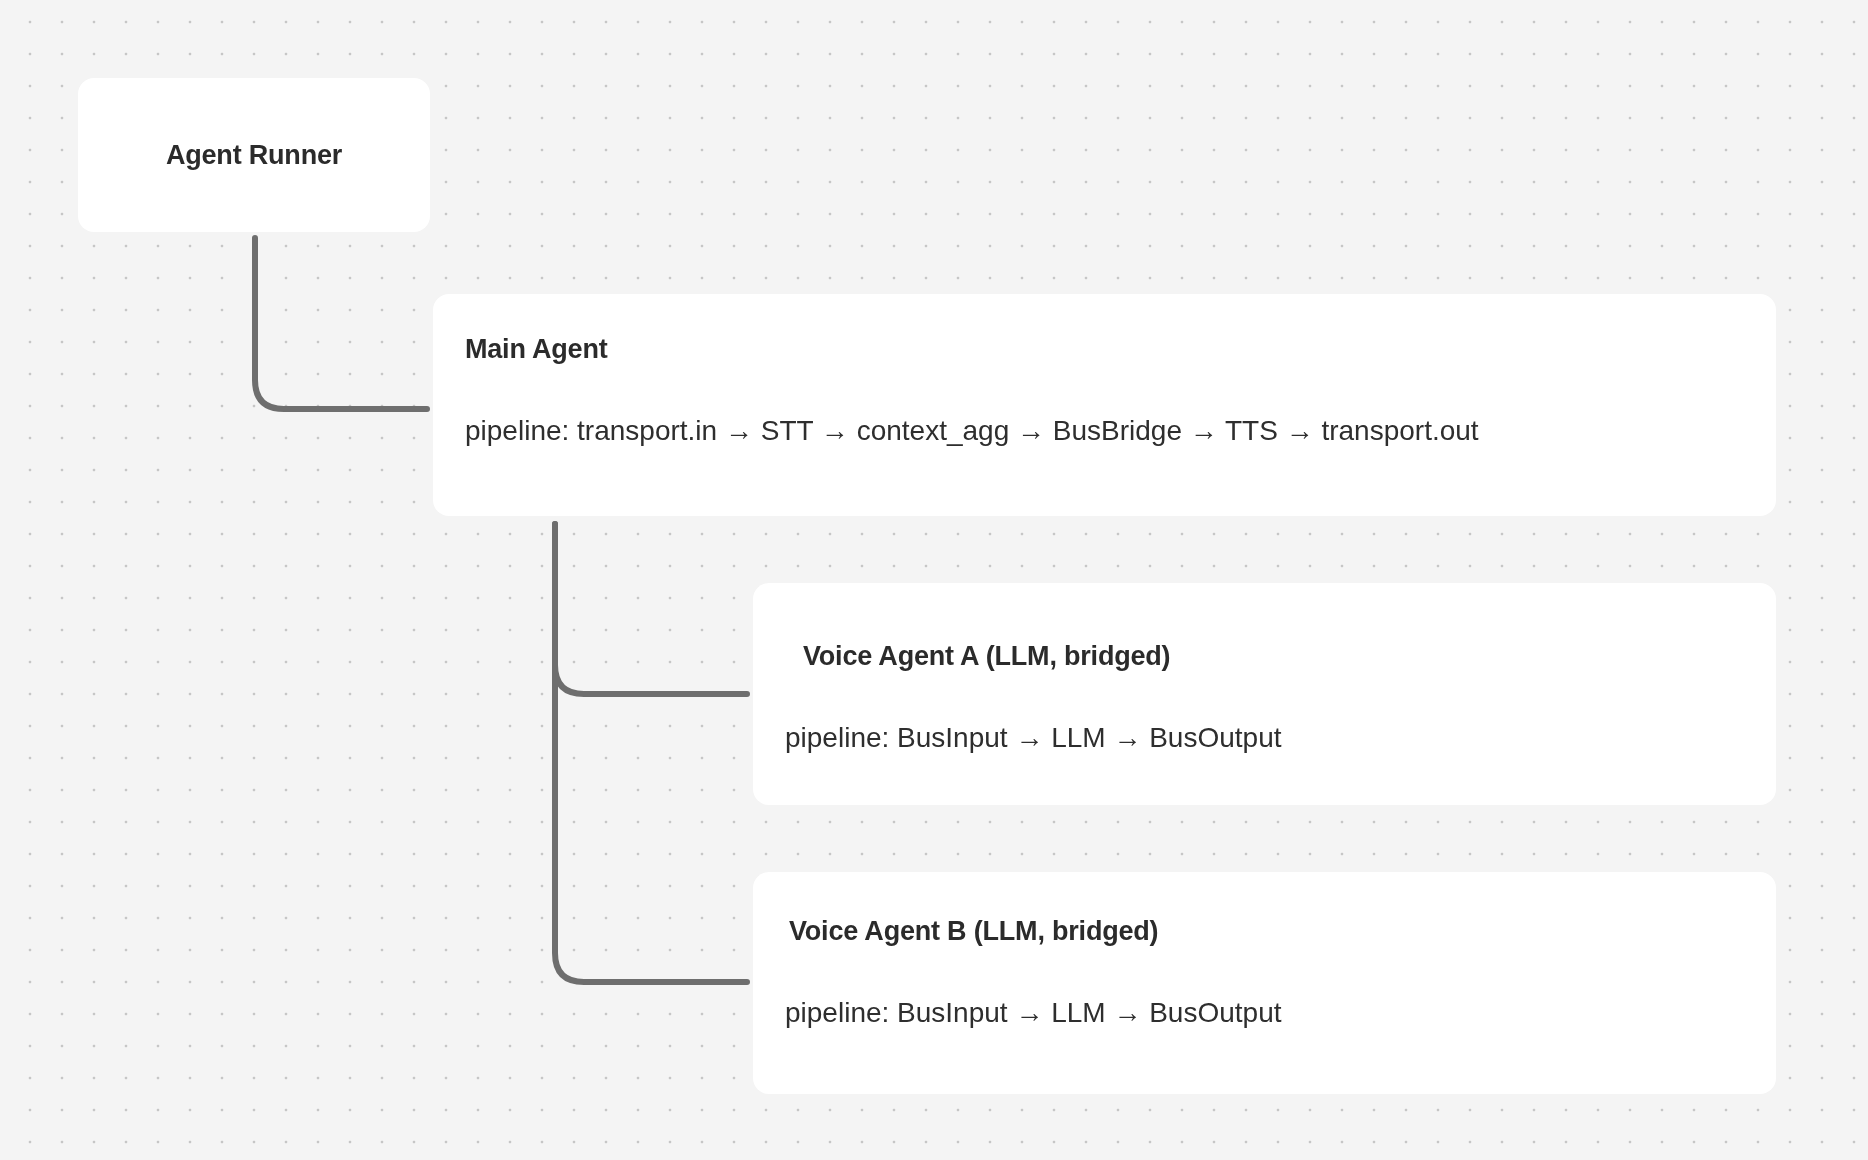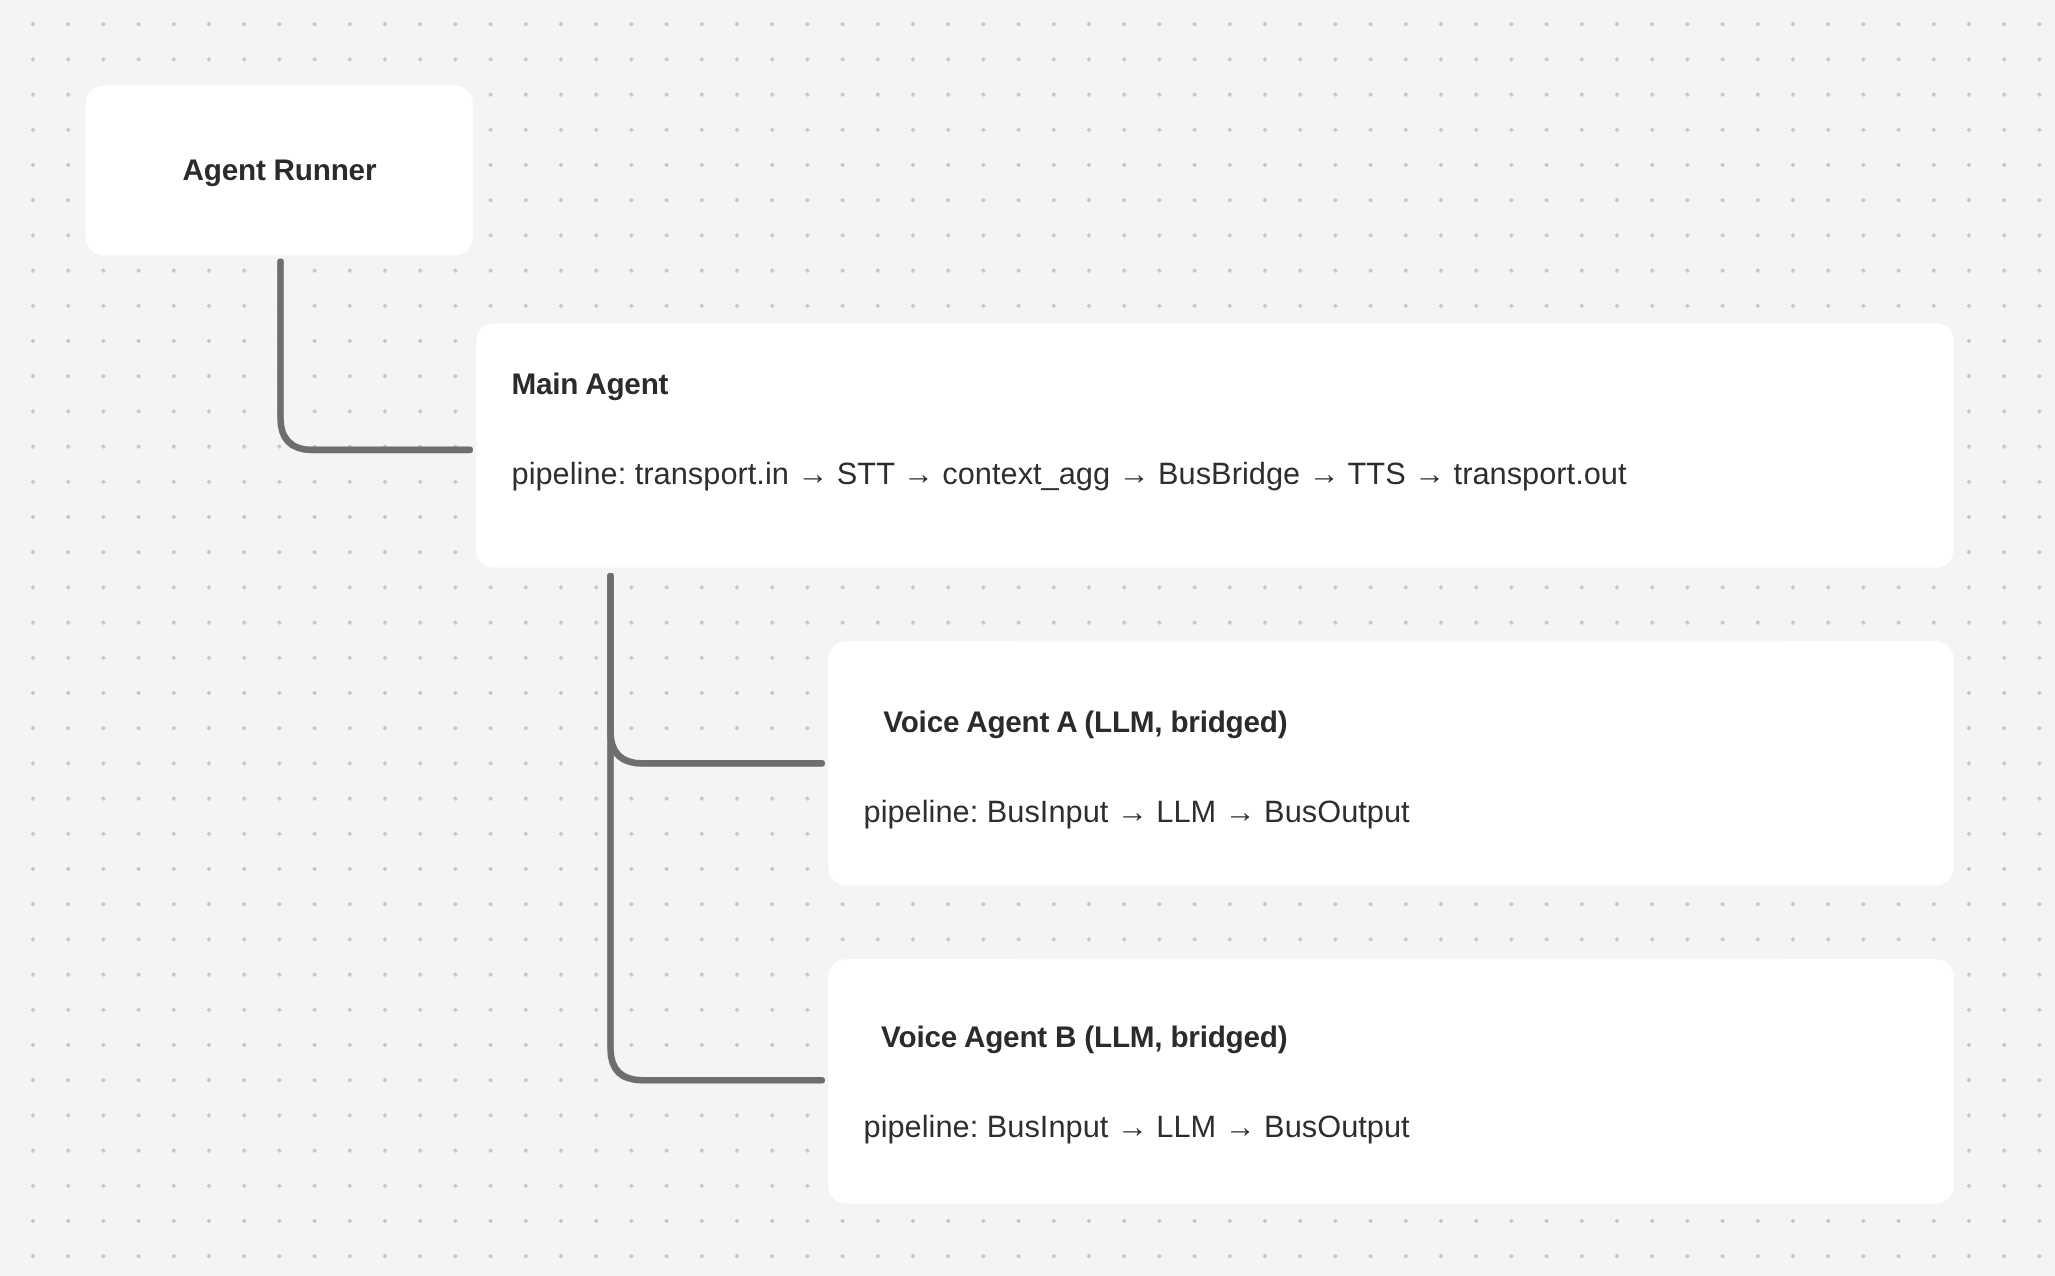--- a/index.html
+++ b/index.html
@@ -105,21 +105,21 @@
   
   #node-voice-b {
     left: 753px;
     top: 872px;
     width: 1023px;
     height: 222px;
     padding: 40px 32px 0 32px;
   }
   #node-voice-b .node-title {
     font-size: 27px;
-    margin: 16px;
+    margin: 4px;
   }
   #node-voice-b .node-sub {
     font-size: 28px;
     margin-top: 50px;
   }
 
   .edge-path {
     fill: none;
     stroke: #6e6e6e;
     stroke-width: 6;

